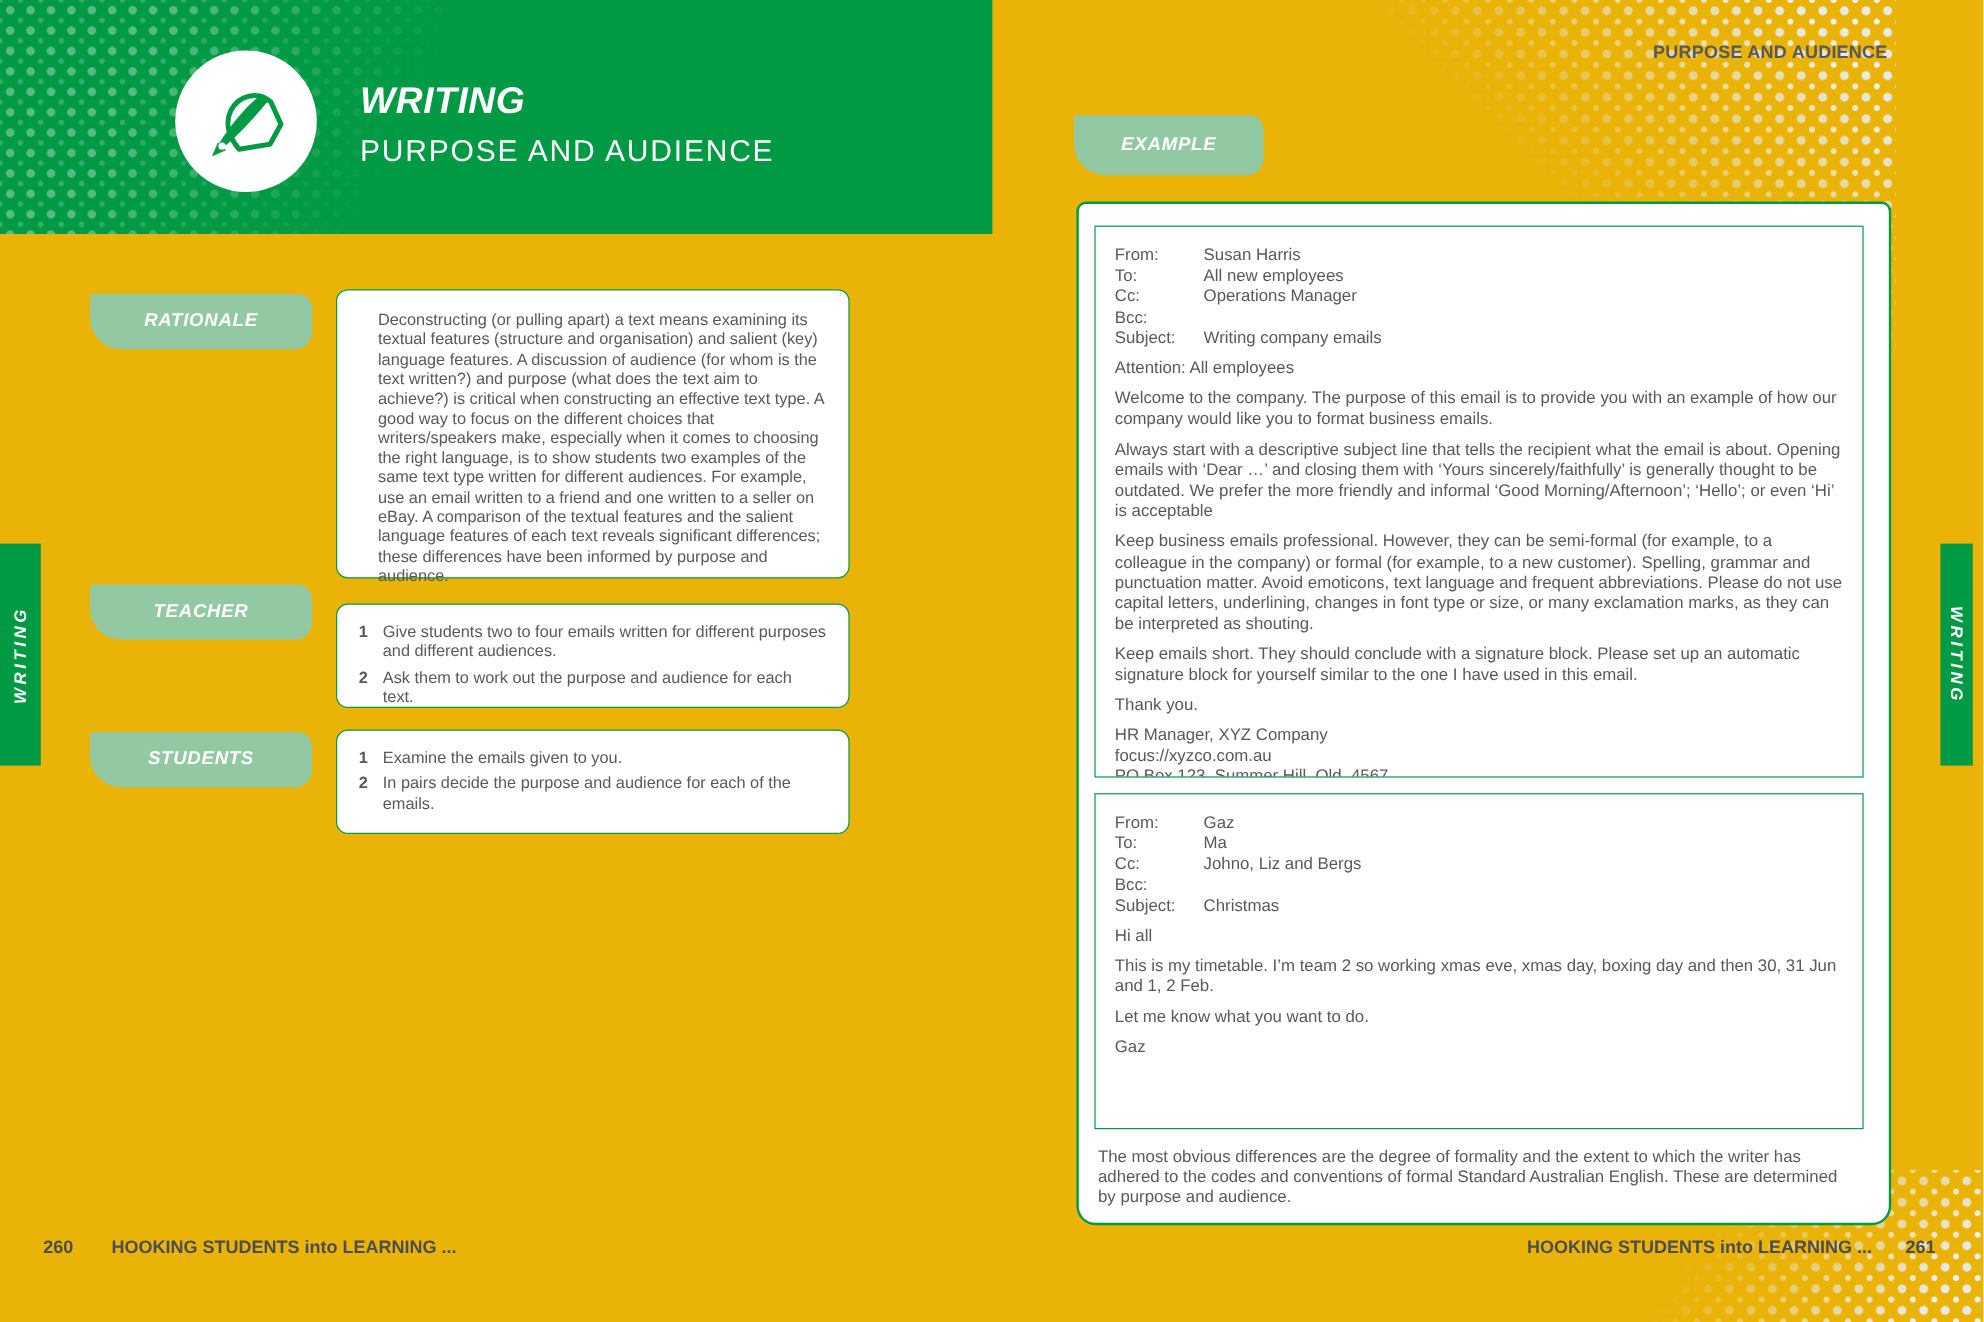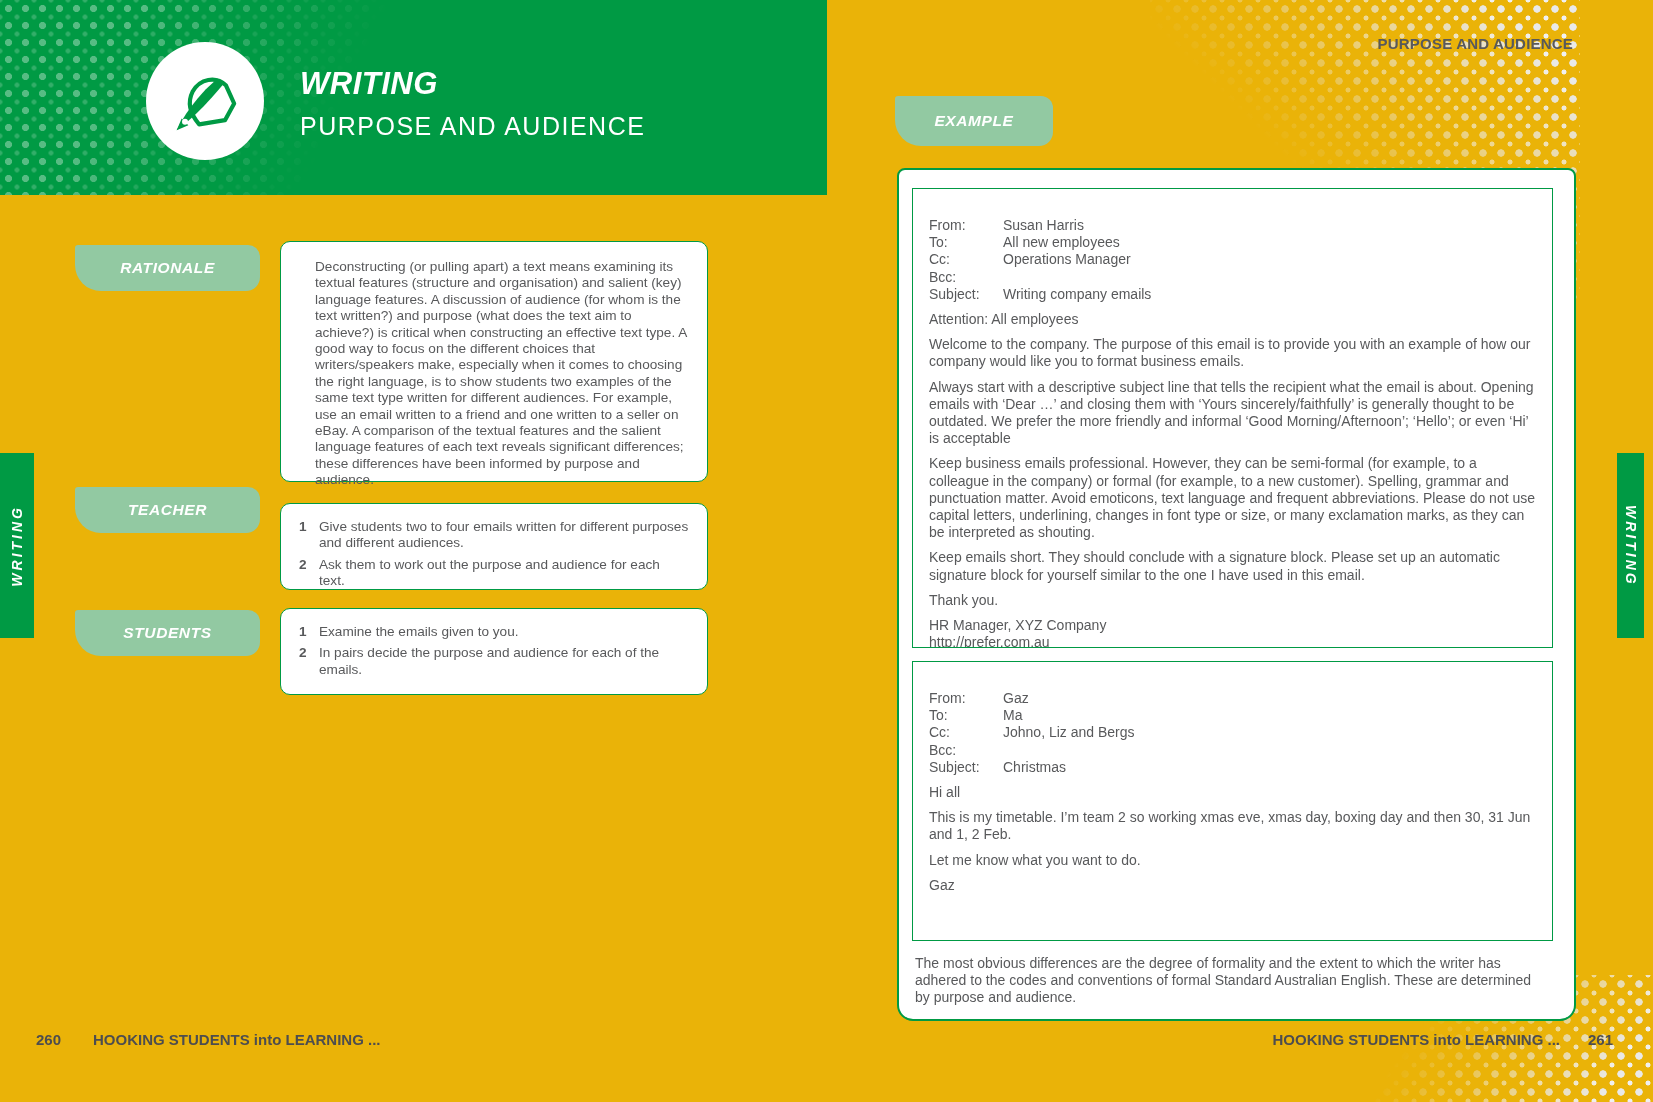--- a/index.html
+++ b/index.html
@@ -88,21 +88,21 @@
   .num-item { display: flex; margin-bottom: 5px; font-size: 13.6px; line-height: 16.4px; }
   .num { font-weight: bold; width: 20px; flex: 0 0 20px; }
   
   .example-outer {
     position: absolute; left: 897px; top: 168px; width: 679px; height: 853px;
     border: 2px solid #009A44; border-radius: 8px 8px 16px 16px; background: #fff;
   }
   .email-card {
     position: absolute; background: #fff;
     border: 1.5px solid #009A44;
-    padding: 28px 16px; overflow: hidden;
+    padding: 15px 16px; overflow: hidden;
   }
   .email-1 { left: 912px; top: 188px; width: 641px; height: 460px; }
   .email-2 { left: 912px; top: 661px; width: 641px; height: 280px; }
   .field-row { display: flex; font-size: 14px; line-height: 17.2px; }
   .field-label { width: 74px; flex: 0 0 74px; }
   .email-p { font-size: 14px; line-height: 17.2px; margin-top: 8px; }
   .sig-block { margin-top: 8px; }
   .sig-line { font-size: 14px; line-height: 17.2px; }
   .conclusion {
     position: absolute; left: 915px; top: 955px; width: 630px;
@@ -221,21 +221,21 @@
     <div>
         <p class="email-p">Attention: All employees</p>
         <p class="email-p">Welcome to the company. The purpose of this email is to provide you with an example of how our company would like you to format business emails.</p>
         <p class="email-p">Always start with a descriptive subject line that tells the recipient what the email is about. Opening emails with ‘Dear …’ and closing them with ‘Yours sincerely/faithfully’ is generally thought to be outdated. We prefer the more friendly and informal ‘Good Morning/Afternoon’; ‘Hello’; or even ‘Hi’ is acceptable</p>
         <p class="email-p">Keep business emails professional. However, they can be semi-formal (for example, to a colleague in the company) or formal (for example, to a new customer). Spelling, grammar and punctuation matter. Avoid emoticons, text language and frequent abbreviations. Please do not use capital letters, underlining, changes in font type or size, or many exclamation marks, as they can be interpreted as shouting.</p>
         <p class="email-p">Keep emails short. They should conclude with a signature block. Please set up an automatic signature block for yourself similar to the one I have used in this email.</p>
         <p class="email-p">Thank you.</p>
       </div>
     <div class="sig-block">
         <p class="sig-line">HR Manager, XYZ Company</p>
-        <p class="sig-line">http://prefer.com.au</p>
+        <p class="sig-line">focus://xyzco.com.au</p>
         <p class="sig-line">PO Box 123, Summer Hill, Qld, 4567</p>
       </div>
   </div>
 
   <div class="email-card email-2">
     <div>
         <div class="field-row">
         <span class="field-label">From:</span>
         <span class="field-value">Gaz</span>
       </div>

